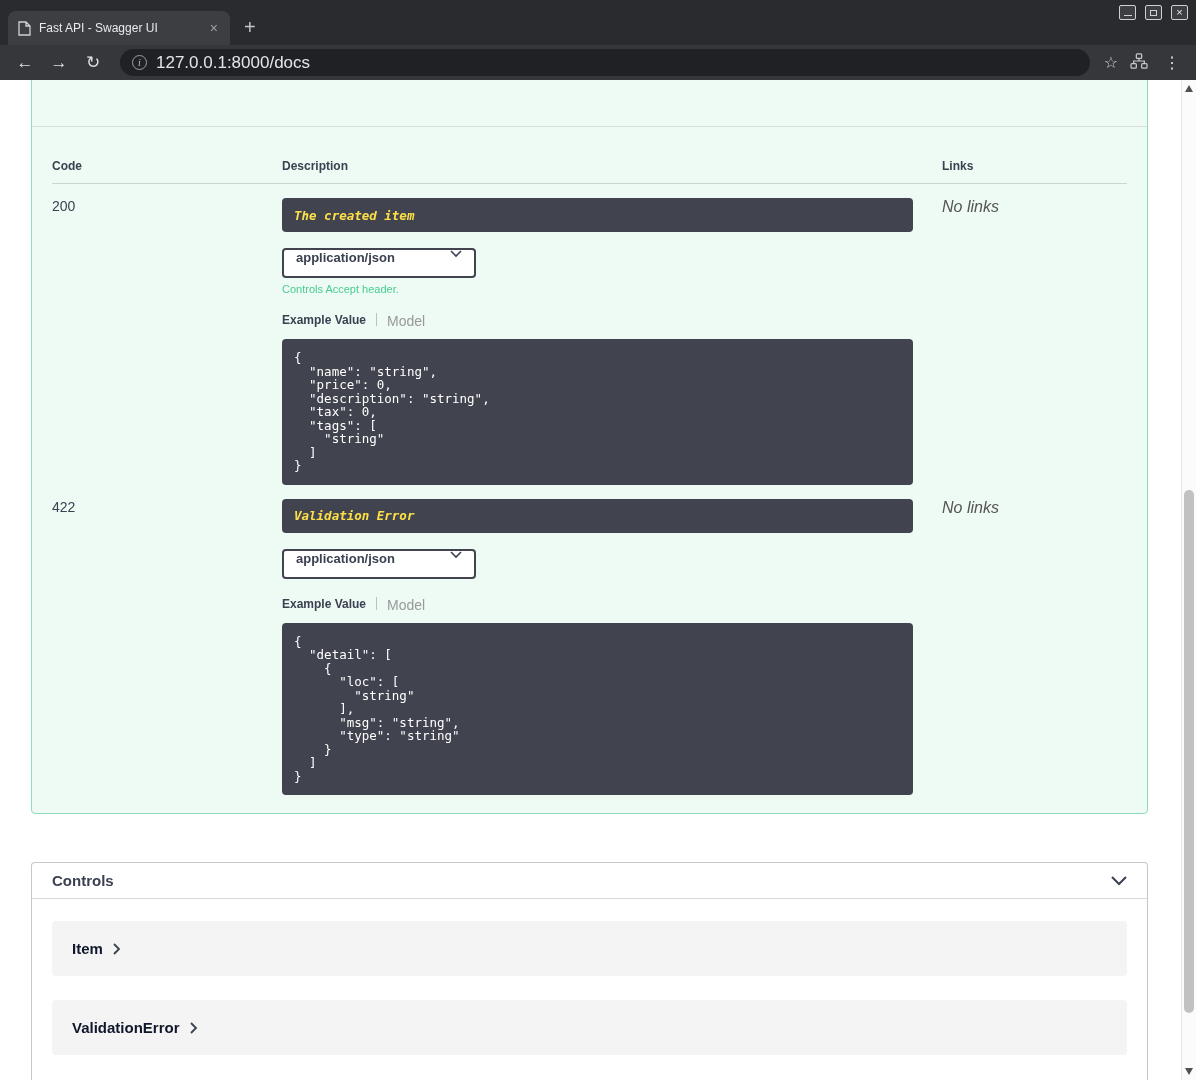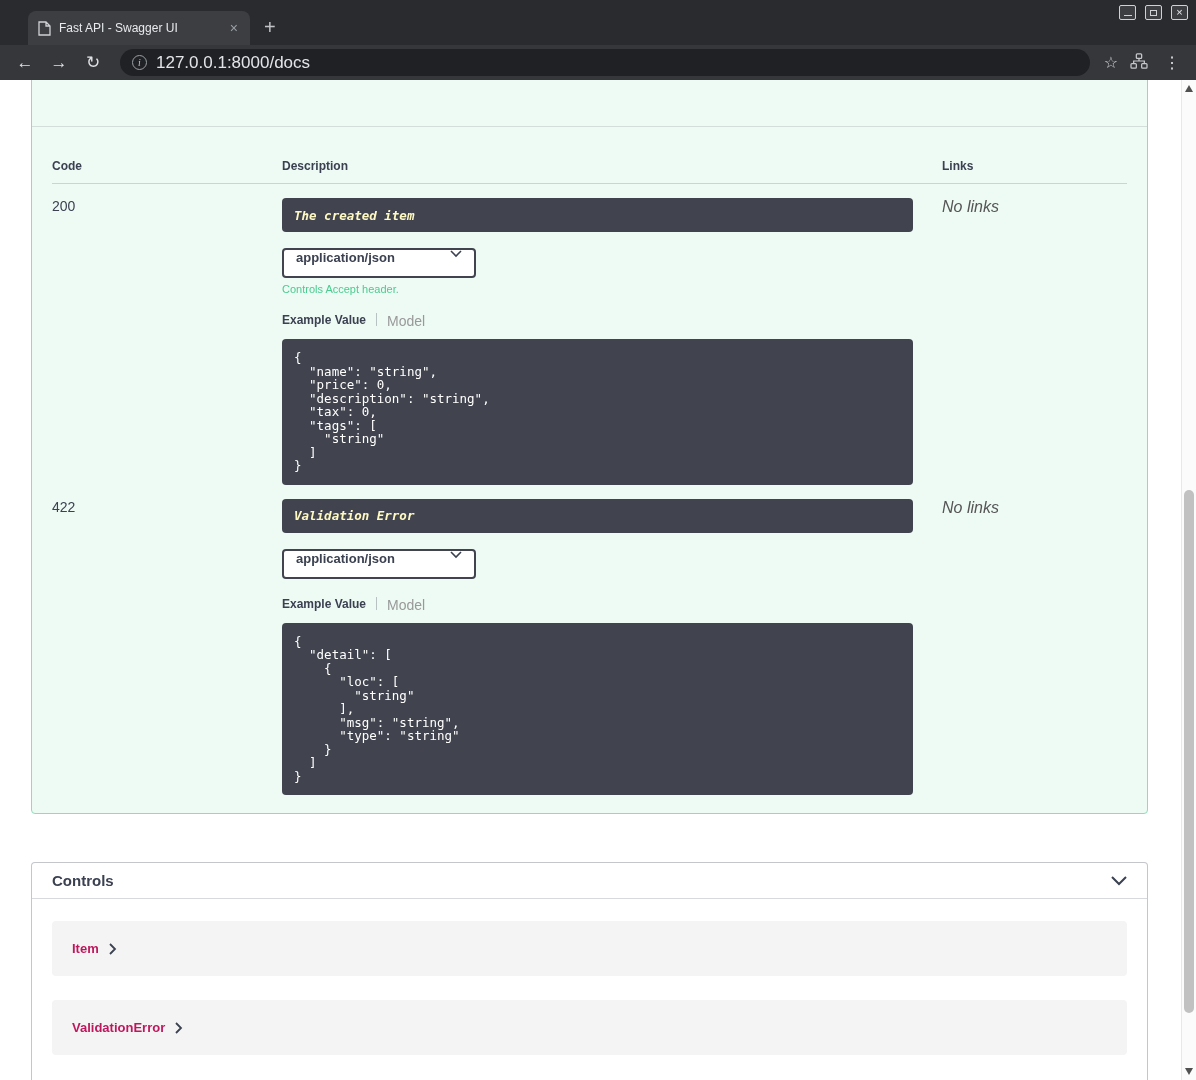--- a/index.html
+++ b/index.html
@@ -3,21 +3,21 @@
 <meta charset="utf-8">
 <style>
   * { box-sizing: border-box; margin: 0; padding: 0; }
   html,body { width:1196px; height:1080px; overflow:hidden; }
   body { font-family:"Liberation Sans", sans-serif; background:#2a2b2e; }
 
   .window { width:1196px; height:1080px; display:flex; flex-direction:column; }
 
   
   .titlebar { height:45px; background:#2a2b2e; position:relative; display:flex; align-items:flex-end; }
-  .tab { margin-left:28px; width:222px; height:34px; background:#3d3e42; border-radius:8px 8px 0 0;
+  .tab { margin-left:8px; width:222px; height:34px; background:#3d3e42; border-radius:8px 8px 0 0;
          display:flex; align-items:center; padding:0 8px 0 10px; gap:8px; }
   .favicon svg { display:block; }
   .tab-title { color:#e8eaed; font-size:12px; flex:1; white-space:nowrap; overflow:hidden; }
   .tab-close { color:#9aa0a6; font-size:14px; line-height:1; cursor:default; padding:2px 4px; }
   .newtab { color:#c0c3c7; font-size:20px; line-height:1; margin:0 0 8px 14px; }
   .win-controls { position:absolute; right:8px; top:5px; display:flex; gap:9px; }
   .winbtn { width:17px; height:15px; border:1px solid #cfd1d4; border-radius:2px;
             display:flex; align-items:center; justify-content:center; background:#3d3e42; }
   .g-min { width:8px; border-top:1px solid #cfd1d4; align-self:flex-end; margin-bottom:3px; }
   .g-max { width:7px; height:6px; border:1px solid #cfd1d4; }
@@ -46,21 +46,21 @@
   .responses-body { padding:20px 20px 0; }
 
   .t-head { display:grid; grid-template-columns:230px 660px 1fr; padding:12px 0 10px;
             border-bottom:1px solid rgba(59,65,81,.2); font-size:12px; font-weight:bold; color:#3b4151; }
   .t-row  { display:grid; grid-template-columns:230px 660px 1fr; padding-top:14px; }
   .col-code { font-size:14px; color:#3b4151; }
   .col-links { font-size:16px; color:#555; font-style:italic; }
 
   .desc-box { width:631px; height:34px; background:#41444e; border-radius:4px;
               display:flex; align-items:center; padding:0 12px; }
-  .desc-box span { color:#fef9c3; font-family:"DejaVu Sans Mono", monospace;
+  .desc-box span { color:#fde047; font-family:"DejaVu Sans Mono", monospace;
                    font-style:italic; font-size:12.5px; font-weight:bold; }
 
   .media-select { margin-top:16px; width:194px; height:30px; background:#ffffff;
                   border:2px solid #41444e; border-radius:4px; display:flex; align-items:flex-start;
                   justify-content:space-between; padding:0 12px; }
   .media-select span { font-size:13px; font-weight:bold; color:#3b4151; }
 
   .controls-note { margin-top:5px; font-size:11px; color:#49cc90; }
 
   .ex-tabs { margin-top:18px; display:flex; }
@@ -74,21 +74,21 @@
 
   
   .schemas { margin-top:48px; border:1px solid rgba(59,65,81,.3); border-radius:4px 4px 0 0; background:#fff; }
   .schemas-header { display:flex; justify-content:space-between; align-items:center;
                     padding:9px 20px; border-bottom:1px solid rgba(59,65,81,.2); }
   .schemas-title { font-size:15px; font-weight:bold; color:#3b4151; }
   .schemas-body { padding:22px 20px 30px; }
   .model-row { background:#f4f4f4; border-radius:4px; height:55px; display:flex; align-items:center;
                padding:0 20px; gap:10px; margin-bottom:24px; }
   .model-row:last-child { margin-bottom:0; }
-  .model-name { font-size:13px; font-weight:bold; color:#be185d; }
+  .model-name { font-size:15px; font-weight:bold; color:#0f172a; }
 
   
   .scrollbar { position:absolute; right:0; top:0; bottom:0; width:15px; background:#fbfbfb;
                border-left:1px solid #e8e8e8; }
   .scroll-up, .scroll-down { position:absolute; left:3px; width:0; height:0;
                border-left:4.5px solid transparent; border-right:4.5px solid transparent; }
   .scroll-up { top:5px; border-bottom:7px solid #505050; }
   .scroll-down { bottom:5px; border-top:7px solid #505050; }
   .scroll-thumb { position:absolute; top:410px; height:523px; left:2px; width:10px;
                   background:#c1c1c1; border-radius:6px; }

